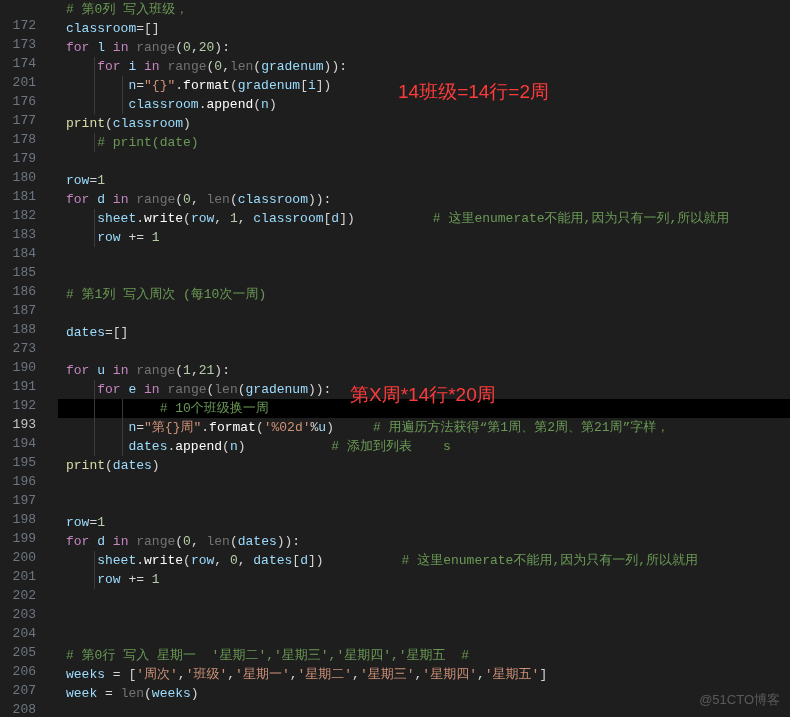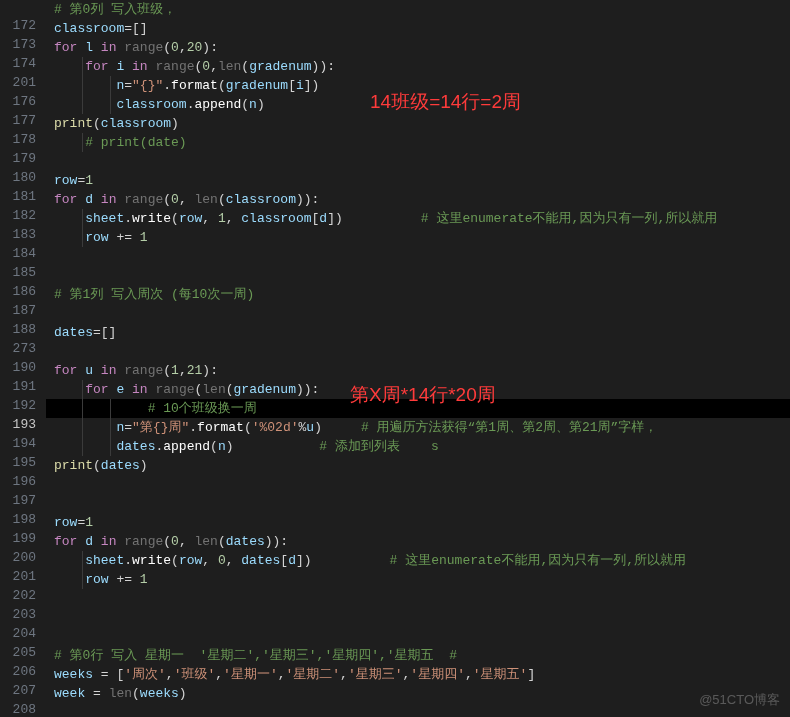--- a/index.html
+++ b/index.html
@@ -36,20 +36,21 @@
   }
   .code {
     flex: 1;
     white-space: pre;
     position: relative;
   }
   .code .line {
     height: 19px;
     padding-left: 8px;
     position: relative;
+    margin-left: 12px;
   }
   .code .line.highlight {
     background: #000000;
   }
   
   .ig {
     position: absolute;
     top: 0;
     bottom: 0;
     border-left: 1px solid #3b3b3b;
@@ -124,14 +125,14 @@
       <div class="ln">205</div>
       <div class="ln">206</div>
       <div class="ln">207</div>
       <div class="ln">208</div>
     </div>
   <div class="code"><div class="line"><span></span><span class="cm"># 第0列 写入班级，</span></div><div class="line"><span></span><span class="var">classroom</span><span class="op">=[]</span></div><div class="line"><span></span><span class="kw">for</span><span class="op"> </span><span class="var">l</span><span class="op"> </span><span class="kw">in</span><span class="op"> </span><span class="bi">range</span><span class="op">(</span><span class="num">0</span><span class="op">,</span><span class="num">20</span><span class="op">):</span></div><div class="line"><span class="ig" style="left: 36px;"></span><span>    </span><span class="kw">for</span><span class="op"> </span><span class="var">i</span><span class="op"> </span><span class="kw">in</span><span class="op"> </span><span class="bi">range</span><span class="op">(</span><span class="num">0</span><span class="op">,</span><span class="bi">len</span><span class="op">(</span><span class="var">gradenum</span><span class="op">)):</span></div><div class="line"><span class="ig" style="left: 36px;"></span><span class="ig" style="left: 64px;"></span><span>        </span><span class="var">n</span><span class="op">=</span><span class="str">"{}"</span><span class="op">.</span><span class="fn">format</span><span class="op">(</span><span class="var">gradenum</span><span class="op">[</span><span class="var">i</span><span class="op">])</span></div><div class="line"><span class="ig" style="left: 36px;"></span><span class="ig" style="left: 64px;"></span><span>        </span><span class="var">classroom</span><span class="op">.</span><span class="fn">append</span><span class="op">(</span><span class="var">n</span><span class="op">)</span></div><div class="line"><span></span><span class="prt">print</span><span class="op">(</span><span class="var">classroom</span><span class="op">)</span></div><div class="line"><span class="ig" style="left: 36px;"></span><span>    </span><span class="cm"># print(date)</span></div><div class="line"><span></span></div><div class="line"><span></span><span class="var">row</span><span class="op">=</span><span class="num">1</span></div><div class="line"><span></span><span class="kw">for</span><span class="op"> </span><span class="var">d</span><span class="op"> </span><span class="kw">in</span><span class="op"> </span><span class="bi">range</span><span class="op">(</span><span class="num">0</span><span class="op">, </span><span class="bi">len</span><span class="op">(</span><span class="var">classroom</span><span class="op">)):</span></div><div class="line"><span class="ig" style="left: 36px;"></span><span>    </span><span class="var">sheet</span><span class="op">.</span><span class="fn">write</span><span class="op">(</span><span class="var">row</span><span class="op">, </span><span class="num">1</span><span class="op">, </span><span class="var">classroom</span><span class="op">[</span><span class="var">d</span><span class="op">])          </span><span class="cm"># 这里enumerate不能用,因为只有一列,所以就用</span></div><div class="line"><span class="ig" style="left: 36px;"></span><span>    </span><span class="var">row</span><span class="op"> += </span><span class="num">1</span></div><div class="line"><span></span></div><div class="line"><span></span></div><div class="line"><span></span><span class="cm"># 第1列 写入周次 (每10次一周)</span></div><div class="line"><span></span></div><div class="line"><span></span><span class="var">dates</span><span class="op">=[]</span></div><div class="line"><span></span></div><div class="line"><span></span><span class="kw">for</span><span class="op"> </span><span class="var">u</span><span class="op"> </span><span class="kw">in</span><span class="op"> </span><span class="bi">range</span><span class="op">(</span><span class="num">1</span><span class="op">,</span><span class="num">21</span><span class="op">):</span></div><div class="line"><span class="ig" style="left: 36px;"></span><span>    </span><span class="kw">for</span><span class="op"> </span><span class="var">e</span><span class="op"> </span><span class="kw">in</span><span class="op"> </span><span class="bi">range</span><span class="op">(</span><span class="bi">len</span><span class="op">(</span><span class="var">gradenum</span><span class="op">)):</span></div><div class="line highlight"><span class="ig" style="left: 36px;"></span><span class="ig" style="left: 64px;"></span><span>        </span><span class="op">    </span><span class="cm"># 10个班级换一周</span></div><div class="line"><span class="ig" style="left: 36px;"></span><span class="ig" style="left: 64px;"></span><span>        </span><span class="var">n</span><span class="op">=</span><span class="str">"第{}周"</span><span class="op">.</span><span class="fn">format</span><span class="op">(</span><span class="str">'%02d'</span><span class="op">%</span><span class="var">u</span><span class="op">)     </span><span class="cm"># 用遍历方法获得“第1周、第2周、第21周”字样，</span></div><div class="line"><span class="ig" style="left: 36px;"></span><span class="ig" style="left: 64px;"></span><span>        </span><span class="var">dates</span><span class="op">.</span><span class="fn">append</span><span class="op">(</span><span class="var">n</span><span class="op">)           </span><span class="cm"># 添加到列表    s</span></div><div class="line"><span></span><span class="prt">print</span><span class="op">(</span><span class="var">dates</span><span class="op">)</span></div><div class="line"><span></span></div><div class="line"><span></span></div><div class="line"><span></span><span class="var">row</span><span class="op">=</span><span class="num">1</span></div><div class="line"><span></span><span class="kw">for</span><span class="op"> </span><span class="var">d</span><span class="op"> </span><span class="kw">in</span><span class="op"> </span><span class="bi">range</span><span class="op">(</span><span class="num">0</span><span class="op">, </span><span class="bi">len</span><span class="op">(</span><span class="var">dates</span><span class="op">)):</span></div><div class="line"><span class="ig" style="left: 36px;"></span><span>    </span><span class="var">sheet</span><span class="op">.</span><span class="fn">write</span><span class="op">(</span><span class="var">row</span><span class="op">, </span><span class="num">0</span><span class="op">, </span><span class="var">dates</span><span class="op">[</span><span class="var">d</span><span class="op">])          </span><span class="cm"># 这里enumerate不能用,因为只有一列,所以就用</span></div><div class="line"><span class="ig" style="left: 36px;"></span><span>    </span><span class="var">row</span><span class="op"> += </span><span class="num">1</span></div><div class="line"><span></span></div><div class="line"><span></span></div><div class="line"><span></span></div><div class="line"><span></span><span class="cm"># 第0行 写入 星期一  '星期二','星期三','星期四','星期五  #</span></div><div class="line"><span></span><span class="var">weeks</span><span class="op"> = [</span><span class="str">'周次'</span><span class="op">,</span><span class="str">'班级'</span><span class="op">,</span><span class="str">'星期一'</span><span class="op">,</span><span class="str">'星期二'</span><span class="op">,</span><span class="str">'星期三'</span><span class="op">,</span><span class="str">'星期四'</span><span class="op">,</span><span class="str">'星期五'</span><span class="op">]</span></div><div class="line"><span></span><span class="var">week</span><span class="op"> = </span><span class="bi">len</span><span class="op">(</span><span class="var">weeks</span><span class="op">)</span></div></div>
 </div>
 
 <div class="watermark">@51CTO博客</div>
 
-<div class="annotation" style="top: 82px; left: 370px; margin-top: 10px;">14班级=14行=2周</div>
+<div class="annotation" style="top: 82px; left: 398px;">14班级=14行=2周</div>
 <div class="annotation" style="top: 385px; left: 350px;">第X周*14行*20周</div>
 
 </body></html>

